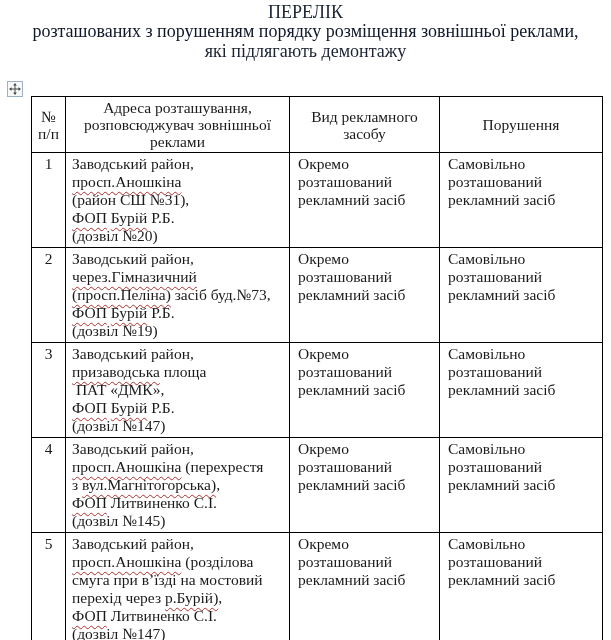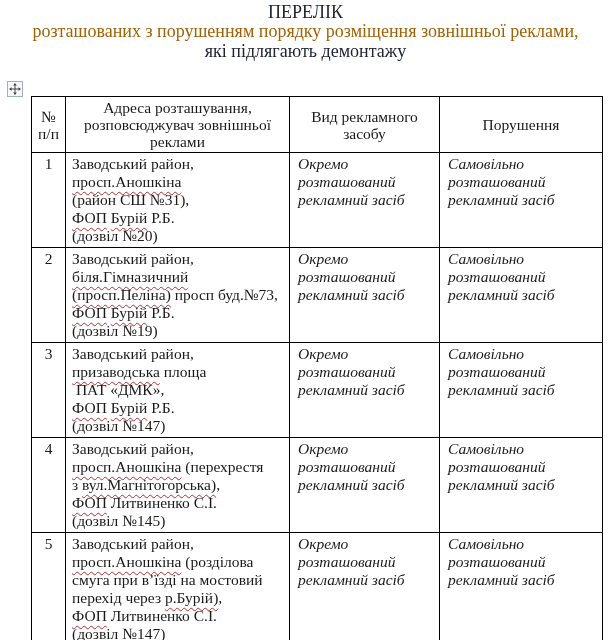--- a/index.html
+++ b/index.html
@@ -4,21 +4,21 @@
 <style>
   html,body{margin:0;padding:0;}
   body{
     width:611px;height:640px;background:#ffffff;overflow:hidden;position:relative;
     font-family:"Liberation Serif","DejaVu Serif",serif;color:#1a1a1a;
   }
   .title{
     position:absolute;top:3px;left:0;width:611px;text-align:center;
     font-size:18px;line-height:19.3px;color:#1c2333;
   }
-  .title .line3{color:#a16207;}
+  .title .line3{color:#0f172a;}
   .handle{
     position:absolute;left:7px;top:81px;width:16px;height:16px;
     border:1px solid #9fb0c4;background:#f6f8fa;box-sizing:border-box;
     display:flex;align-items:center;justify-content:center;cursor:move;
   }
   .handle svg{display:block;}
   table.doc-table{
     position:absolute;left:31px;top:96px;border-collapse:collapse;table-layout:fixed;
   }
   .doc-table th,.doc-table td{
@@ -26,21 +26,21 @@
     overflow:hidden;
   }
   .doc-table th{
     font-weight:normal;text-align:center;vertical-align:middle;
     line-height:17px;padding:2px 3px;white-space:pre-line;height:52px;
   }
   .doc-table td{
     vertical-align:top;line-height:18px;padding:2px 4px 2px 6px;
   }
   td.num-cell{text-align:center;padding-left:2px;padding-right:2px;}
-  td.pre{white-space:pre-line;padding-left:8px;font-style:italic;}
+  td.pre{white-space:pre-line;padding-left:8px;}
   .aline{white-space:pre-wrap;}
   .seg{white-space:pre-wrap;text-align:right;}
   .u{
     text-decoration-color:#1a1a1a;
     text-decoration-thickness:1px;text-underline-offset:2px;
   }
   .sq{
     text-decoration:underline wavy #b03030;text-decoration-thickness:1px;
     text-underline-offset:4px;text-decoration-skip-ink:none;
   }
@@ -100,22 +100,22 @@
 розташований
 рекламний засіб</td>
         <td class="pre">Самовільно
 розташований
 рекламний засіб</td>
       </tr>
       <tr class="trow">
         <td class="num-cell">2</td>
         <td class="addr-cell">
           <div class="aline"><span class="seg">Заводський район,</span></div>
-          <div class="aline"><span class="seg u"><span class="sq">біля.Гімназичний</span></span></div>
-          <div class="aline"><span class="seg u"><span class="sq">(просп.Пеліна)</span></span><span class="seg"> просп буд.№73,</span></div>
+          <div class="aline"><span class="seg u"><span class="sq">через.Гімназичний</span></span></div>
+          <div class="aline"><span class="seg u"><span class="sq">(просп.Пеліна)</span></span><span class="seg"> засіб буд.№73,</span></div>
           <div class="aline"><span class="seg sq">ФОП</span><span class="seg"> </span><span class="seg sq">Бурій</span><span class="seg"> Р.Б.</span></div>
           <div class="aline"><span class="seg">(дозвіл №19)</span></div>
         </td>
         <td class="pre">Окремо
 розташований
 рекламний засіб</td>
         <td class="pre">Самовільно
 розташований
 рекламний засіб</td>
       </tr>

